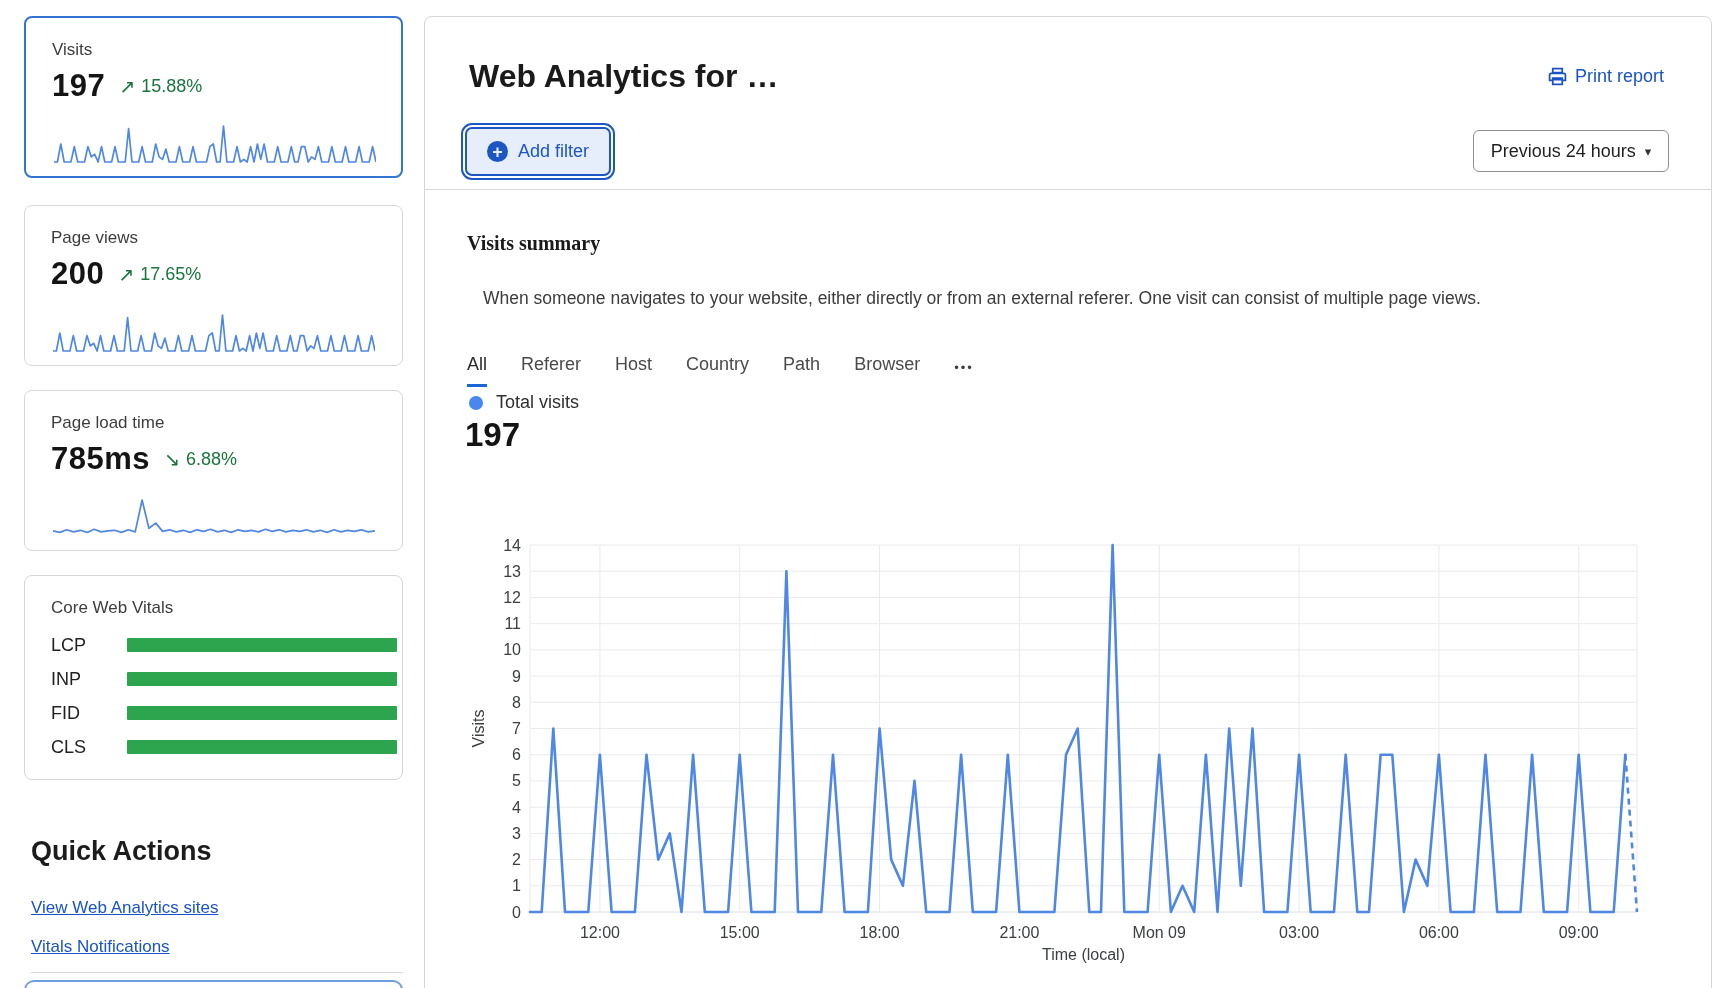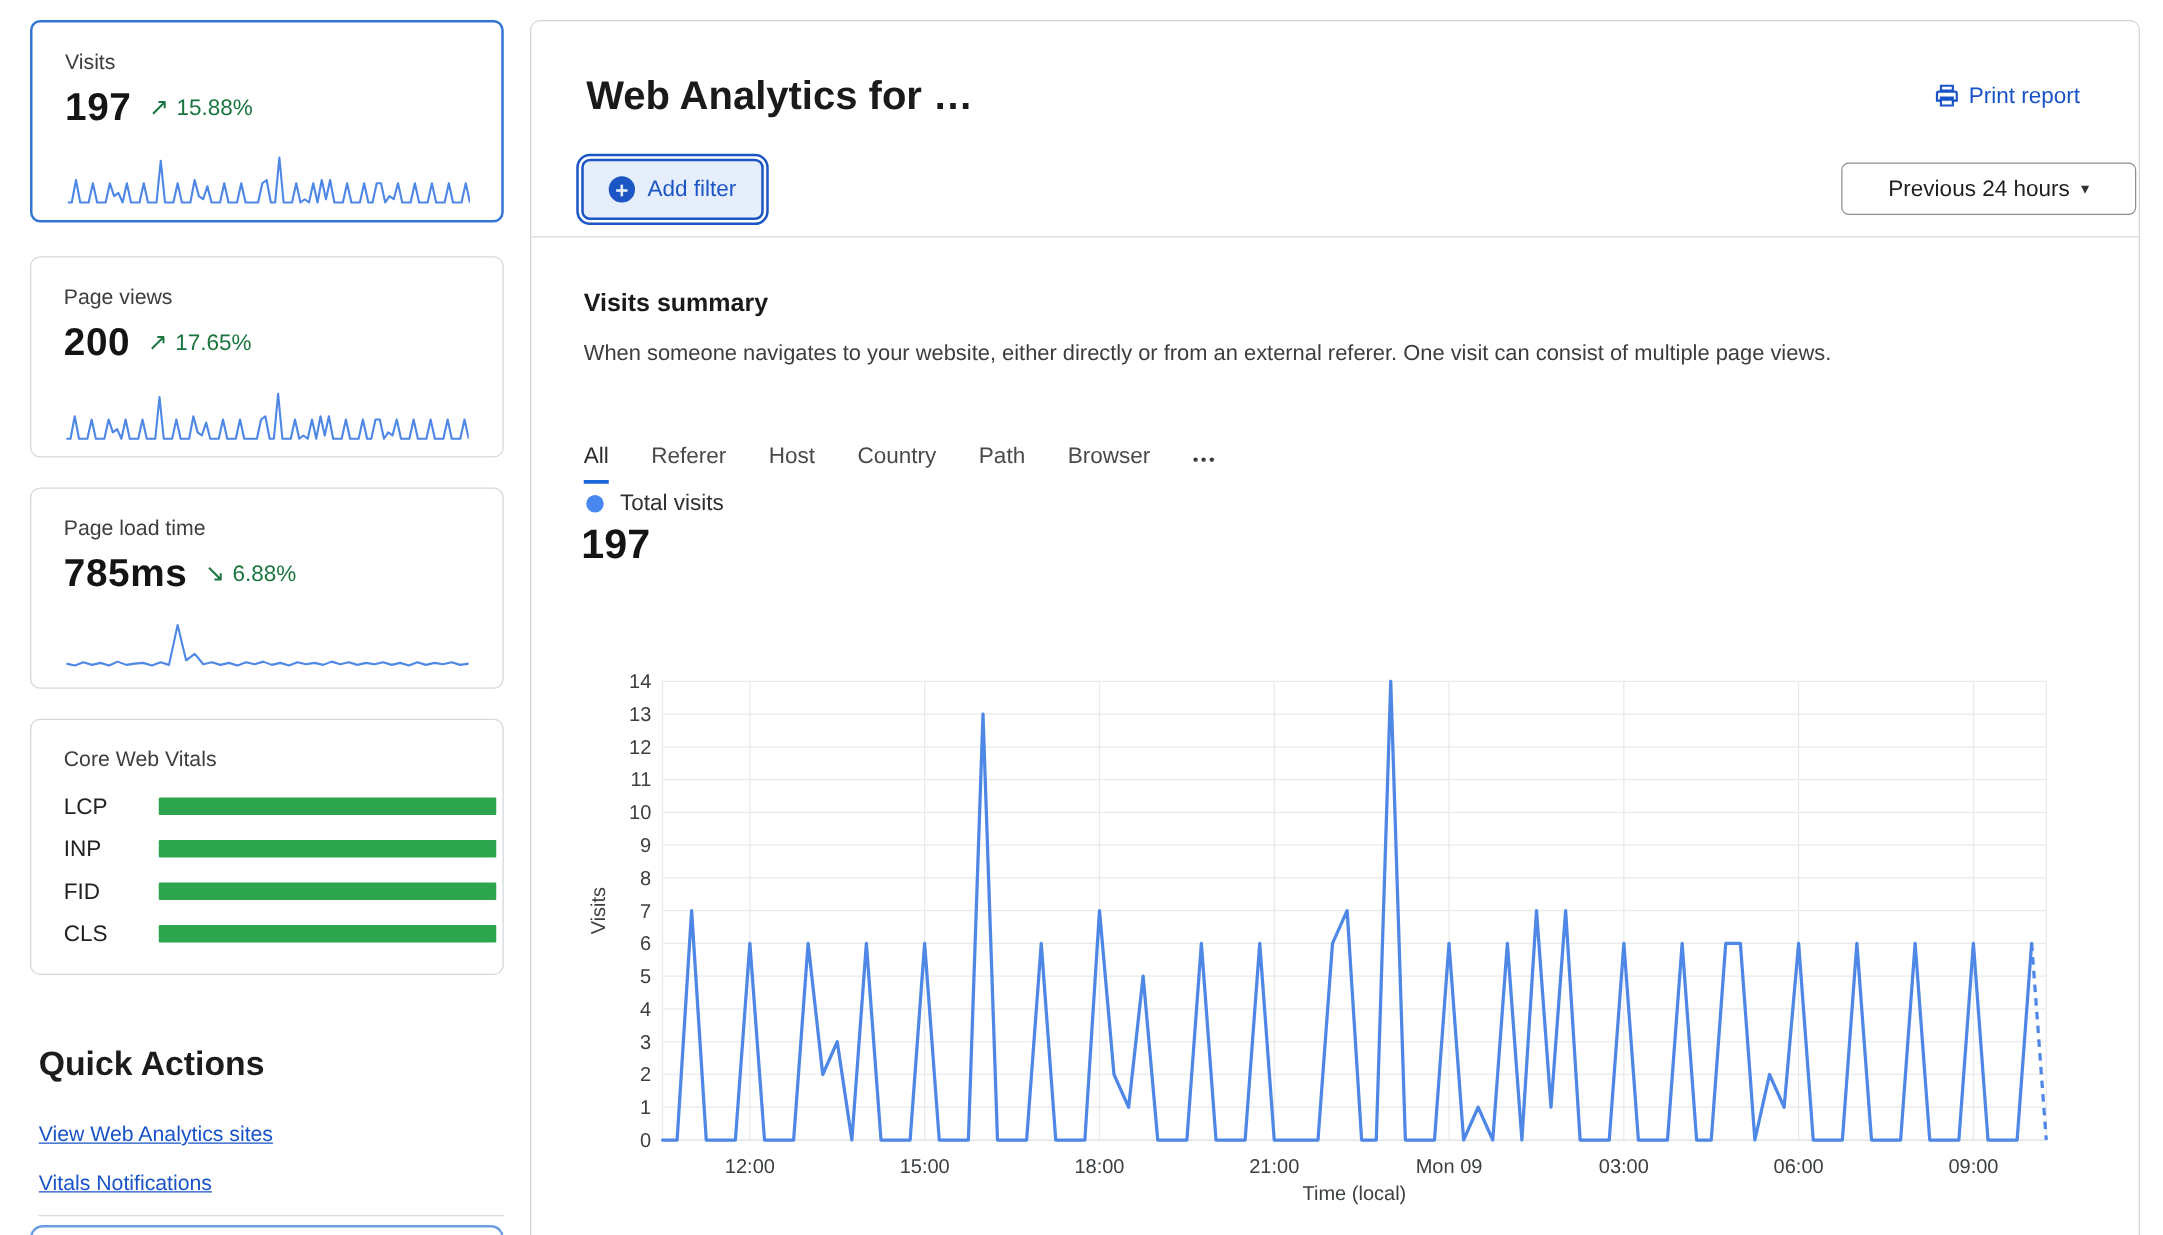--- a/index.html
+++ b/index.html
@@ -38,21 +38,21 @@
   .page-title{position:absolute;left:469px;top:58px;font-size:32px;font-weight:bold;color:#1a1a1a;}
   .print-report{position:absolute;left:1548px;top:66px;display:flex;align-items:center;gap:8px;
     color:#1953c8;font-size:18px;cursor:pointer;}
   .add-filter{position:absolute;left:465px;top:127px;height:49px;padding:0 20px;
     display:flex;align-items:center;gap:10px;box-sizing:border-box;
     background:#e7eefb;border:2px solid #1c55c4;border-radius:7px;
     outline:2px solid #1c55c4;outline-offset:2px;
     color:#1c55c4;font-size:18px;cursor:pointer;font-family:inherit;}
   .plus-circle{width:21px;height:21px;border-radius:50%;background:#1c55c4;color:#e7eefb;
     display:flex;align-items:center;justify-content:center;font-size:18px;font-weight:bold;line-height:1;}
-  .range-btn{position:absolute;left:1473px;top:130px;width:236px;height:42px;box-sizing:border-box;
+  .range-btn{position:absolute;left:1473px;top:130px;width:196px;height:42px;box-sizing:border-box;
     background:#fff;border:1px solid #8f8f8f;border-radius:6px;display:flex;align-items:center;
     justify-content:center;gap:9px;font-size:18px;color:#1f1f1f;cursor:pointer;font-family:inherit;}
   .caret{font-size:13px;color:#333;}
   .header-divider{position:absolute;left:425px;top:189px;width:1286px;height:1px;background:#d9d9d9;}
   .summary-title{position:absolute;left:467px;top:232px;font-size:20px;font-weight:bold;color:#1a1a1a;}
   .summary-desc{position:absolute;left:467px;top:272px;font-size:17.5px;color:#3c3c3c;}
   .tabs{position:absolute;left:467px;top:318px;display:flex;gap:34px;align-items:flex-end;}
   .tab{font-size:18px;color:#4a4a4a;padding-bottom:9px;cursor:pointer;border-bottom:3px solid transparent;margin-top:36px;}
   .tab.active{color:#2b2b2b;border-bottom:3px solid #1a66d9;}
   .more-tabs{font-size:13px;color:#3c3c3c;letter-spacing:2px;padding-bottom:12px;cursor:pointer;}
@@ -157,22 +157,22 @@
   <span>Add filter</span>
 </button>
 
 <button class="range-btn">
   <span>Previous 24 hours</span>
   <span class="caret">▾</span>
 </button>
 
 <div class="header-divider"></div>
 
-<h2 class="summary-title" style="margin:0;">Visits summary</h2>
-<p class="summary-desc" style="margin:0;">When someone navigates to your website, either directly or from an external referer. One visit can consist of multiple page views.</p>
+<h2 class="summary-title" style="margin:0;font-family:Liberation Serif, serif;">Visits summary</h2>
+<p class="summary-desc" style="margin:16px;">When someone navigates to your website, either directly or from an external referer. One visit can consist of multiple page views.</p>
 
 <div class="tabs" id="tabs-row">
     <div class="tab active">All</div>
     <div class="tab">Referer</div>
     <div class="tab">Host</div>
     <div class="tab">Country</div>
     <div class="tab">Path</div>
     <div class="tab">Browser</div>
     <div class="more-tabs">•••</div>
   </div>

